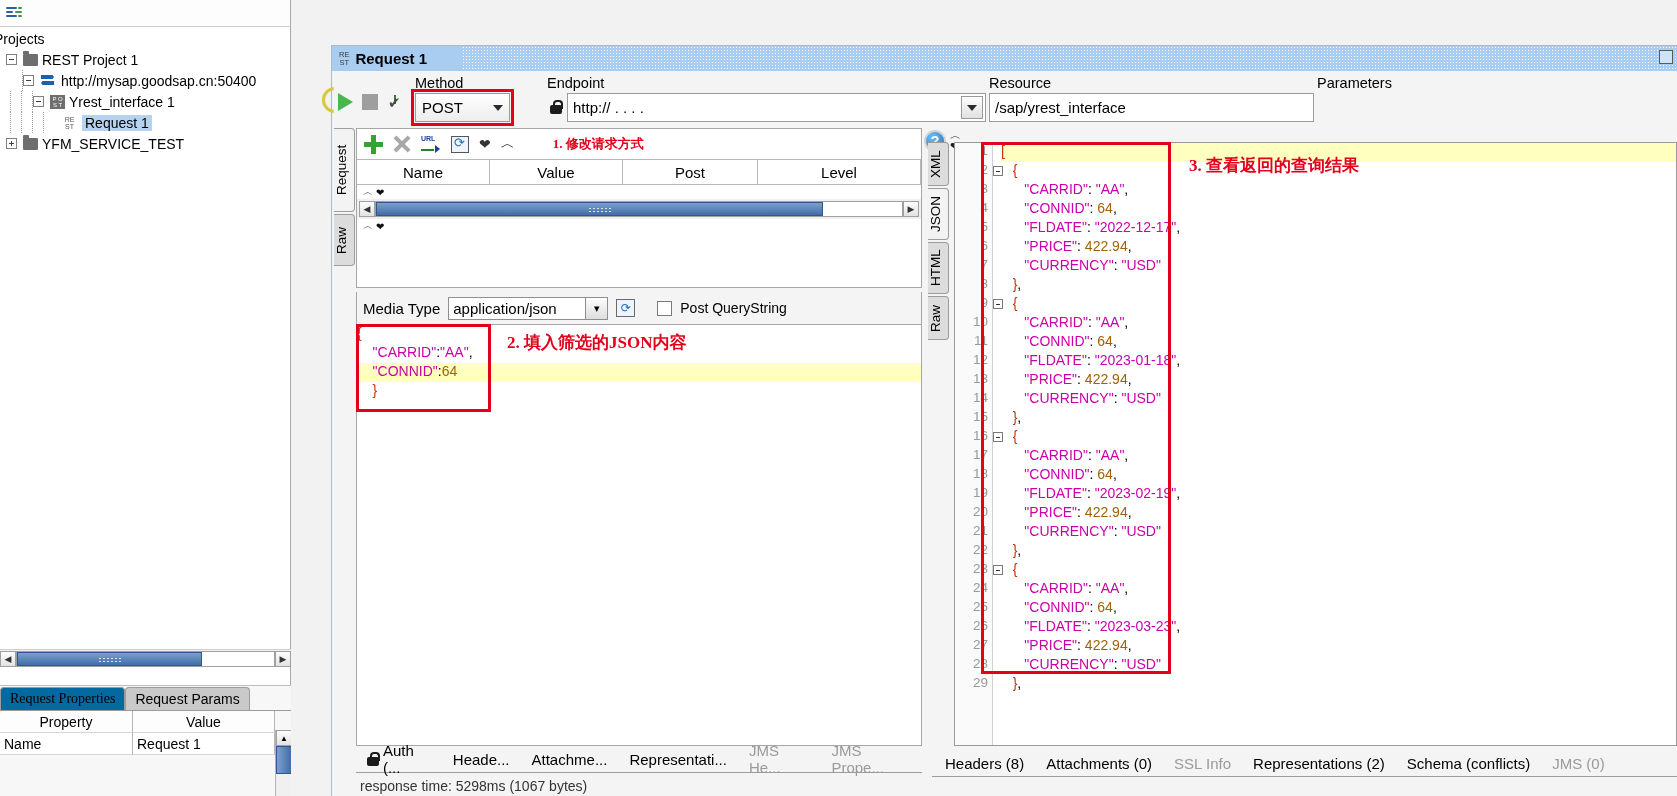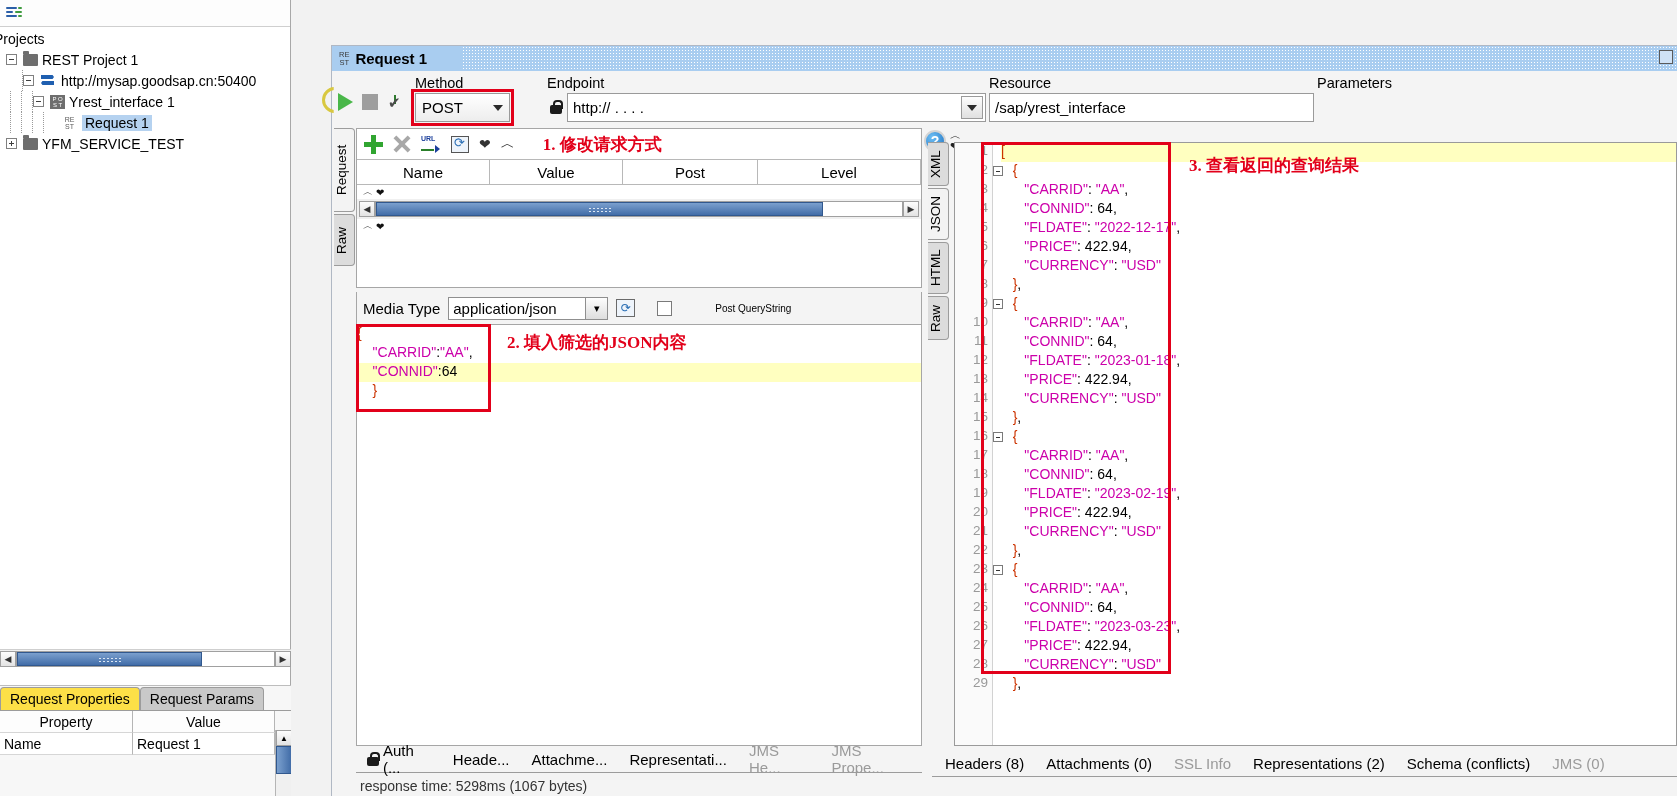--- a/index.html
+++ b/index.html
@@ -114,21 +114,21 @@
   #nav-bottom {
     position:absolute; left:0; bottom:0; width:291px; height:111px;
     background:#f7f7f7; border-top:1px solid #bdbdbd;
   }
   .btabs { display:flex; height:24px; align-items:flex-end; }
   .btab {
     height:23px; padding:0 9px; display:flex; align-items:center;
     border:1px solid #9c9c9c; border-bottom:none; font-size:14px;
     border-radius:4px 4px 0 0; cursor:pointer; background:#c9c9c9; color:#000;
   }
-  .btab.active { background:#fde047; }
+  .btab.active { background:#0369a1;font-family:Liberation Serif, serif; }
   #nav-table { border-top:1px solid #9c9c9c; }
   .ntrow { display:flex; height:22px; }
   .ntcell {
     border-right:1px solid #b5b5b5; border-bottom:1px solid #d6d6d6;
     display:flex; align-items:center; font-size:14px; background:#fff;
   }
   .ntrow.hdr .ntcell{ justify-content:center; background:#fdfdfd; }
   .ntcell.c1{ width:133px; padding-left:4px;}
   .ntcell.c2{ width:142px; padding-left:4px;}
   .ntrow.hdr .ntcell.c1, .ntrow.hdr .ntcell.c2 { padding-left:0; }
@@ -257,21 +257,21 @@
     width:20px;height:18px;position:relative;cursor:pointer;
     font-size:7px;color:#1b3f9b;font-weight:bold;line-height:8px;
   }
   .tb-url i{ position:absolute; left:0; bottom:2px; width:13px;height:2px;background:#2a7f2a;}
   .tb-url b{ position:absolute; right:1px; bottom:0px; width:0;height:0;
       border-left:5px solid #1b3f9b;border-top:4px solid transparent;border-bottom:4px solid transparent;}
   .tb-sq { width:18px;height:17px;border:1px solid #555; background:#eef4fb; position:relative; cursor:pointer;}
   .tb-sq:after{ content:"⟳"; position:absolute; left:2px; top:-2px; color:#2b6fb5; font-size:13px;}
   .tb-chev { font-size:14px; color:#333; cursor:pointer; }
   #note1 {
-    margin-left:18px; color:#e2001a; font-size:17px; font-weight:bold;
+    margin-left:28px; color:#e2001a; font-size:13px; font-weight:bold;
     font-family:"Liberation Serif", serif;
   }
   #rp-head { display:flex; height:26px; border-top:1px solid #b8b8b8; }
   .rpcol {
     border-right:1px solid #b8b8b8; border-bottom:1px solid #b8b8b8;
     display:flex; align-items:center; justify-content:center; font-size:15px; background:#fff;
   }
   .rp-marks{ height:14px; display:flex; align-items:center; padding-left:6px; gap:3px;
     font-size:10px; color:#111; background:#fff;}
   #rp-hscroll{ height:20px; display:flex; align-items:center; padding:0 2px; background:#f0f0f0;}
@@ -285,29 +285,29 @@
   #mt-box {
     width:160px; height:23px; background:#fff; border:1px solid #8f8f8f;
     display:flex; align-items:center; padding-left:4px; font-size:15px; position:relative;
   }
   #mt-box .dd{ position:absolute; right:0; top:0; width:22px;height:21px;
      background:linear-gradient(#fdfdfd,#dedede); border-left:1px solid #8f8f8f;
      display:flex;align-items:center;justify-content:center; font-size:11px;}
   #mt-refresh{ width:19px;height:18px;border:1px solid #6a6a6a;background:#eef4fb;
      display:flex;align-items:center;justify-content:center;color:#2b6fb5;font-size:12px;}
   #pqs-check{ width:15px;height:15px;border:1px solid #7a7a7a;background:#fff; margin-left:14px;}
-  #pqs-label{ font-size:10px;margin-left:35px; }
+  #pqs-label{ font-size:14px; }
 
   #body-editor {
     position:absolute; left:24px; top:198px; right:2px; bottom:50px;
     background:#ffffff; border:1px solid #a6a6a6; overflow:hidden;
   }
   .jline { height:19px; font-family:"Liberation Sans", sans-serif; font-size:14px; white-space:pre; }
   .jl-hl { background:#ffffc0; }
-  .k { color:#cc00aa; } .n { color:#000000; } .b { color:#cc3300; }
+  .k { color:#cc00aa; } .n { color:#a16207; } .b { color:#cc3300; }
   #json-redbox {
     position:absolute; left:24px; top:198px; width:135px; height:88px;
     border:3px solid #e2001a; pointer-events:none;
   }
   #note2 {
     position:absolute; left:175px; top:205px; color:#e2001a; font-size:17px; font-weight:bold;
     font-family:"Liberation Serif", serif;
   }
   #req-bottom-tabs {
     position:absolute; left:24px; bottom:24px; right:2px; height:26px;

